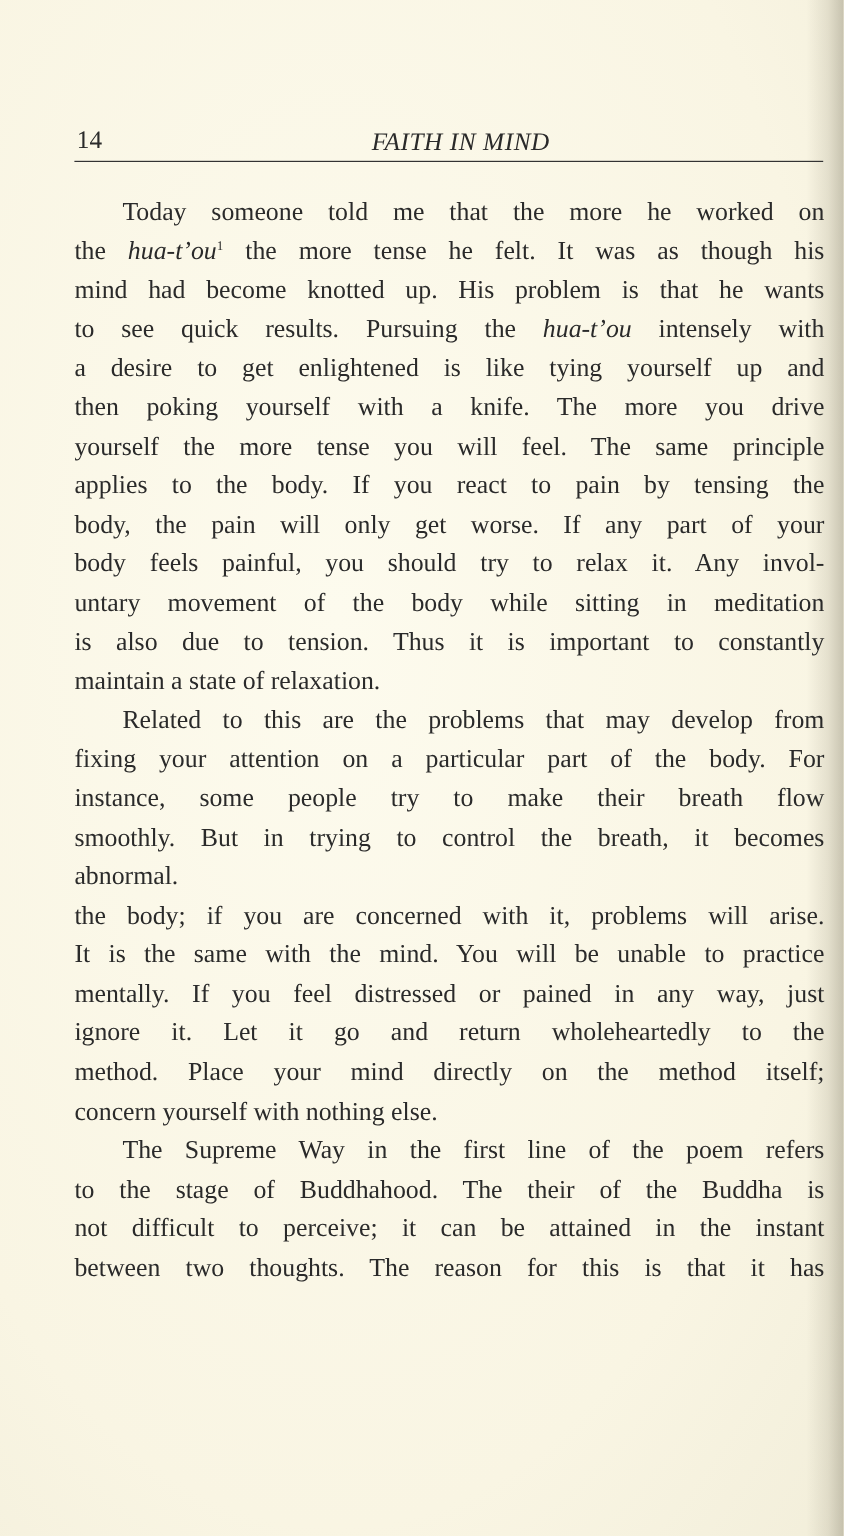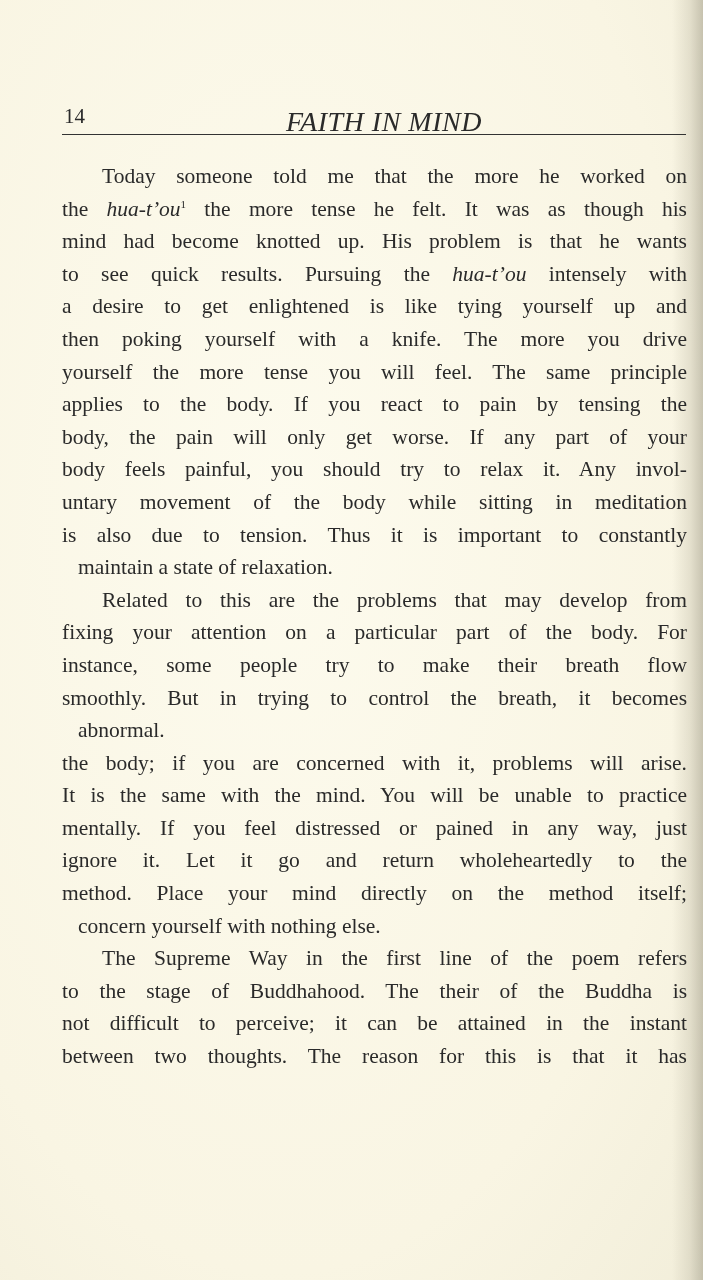--- a/index.html
+++ b/index.html
@@ -35,21 +35,21 @@
       left: 2px;
       top: 0;
       font-size: 21px;
     }
     .book-title {
       position: absolute;
       left: 0;
       right: 0;
       text-align: center;
       top: 2px;
-      font-size: 28px;
+      font-size: 21px;
       font-style: italic;
       letter-spacing: 0.5px;
       padding-left: 20px;
     }
     .body-text {
       position: absolute;
       top: 160px;
       left: 62px;
       width: 625px;
     }
@@ -57,21 +57,20 @@
       height: 32.6px;
       line-height: 32.6px;
       font-size: 21.5px;
       text-align: justify;
       text-align-last: justify;
       white-space: nowrap;
       display: block;
     }
     .line.last {
       text-align-last: left;
-      margin-left: 16px;
     }
     .line.indent {
       padding-left: 40px;
     }
     .line span.it { font-style: italic; }
     sup.fn { font-size: 11px; vertical-align: 8px; line-height: 0; }
   </style>
 </head>
 <body>
 

